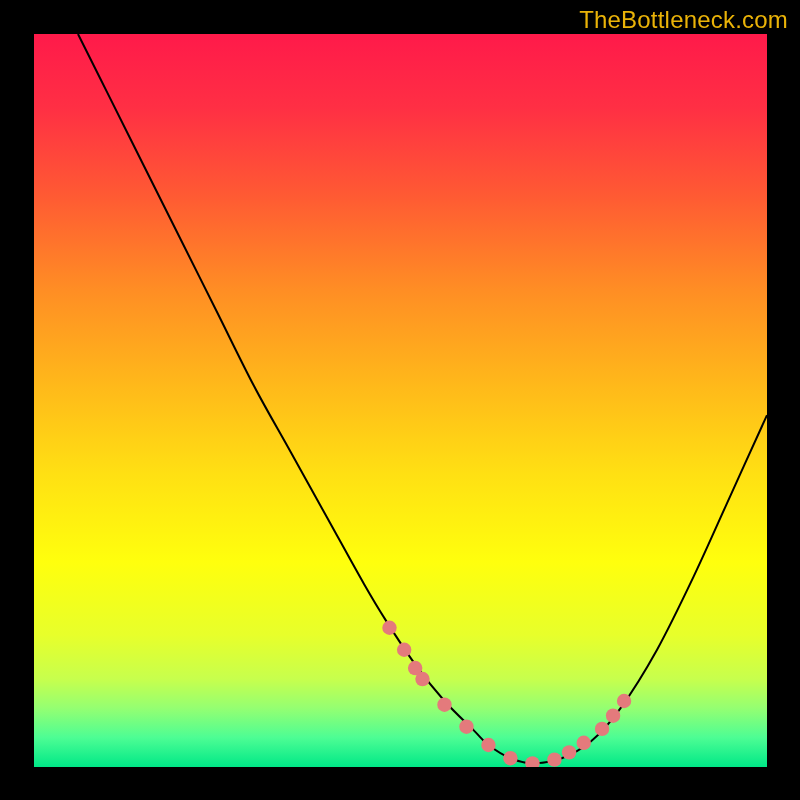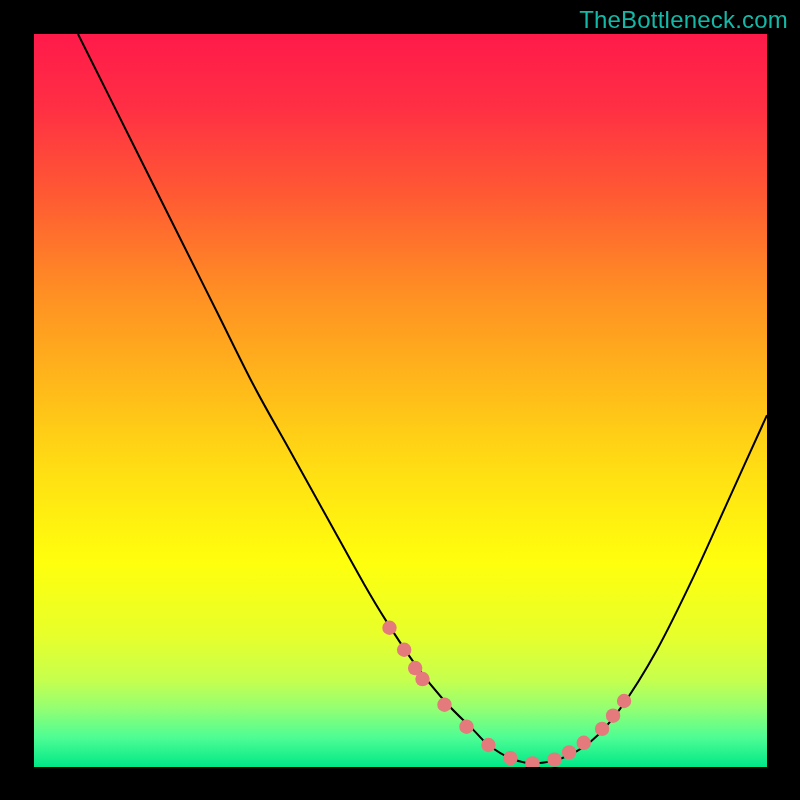--- a/index.html
+++ b/index.html
@@ -13,21 +13,21 @@
   }
   .stage {
     position: relative;
     width: 800px;
     height: 800px;
   }
   .watermark {
     position: absolute;
     top: 6px;
     right: 12px;
-    color: #14b8a6;
+    color: #eab308;
     font-size: 24px;
     font-weight: 500;
     letter-spacing: 0.2px;
     z-index: 20;
     user-select: none;
   }
   .plot-wrap {
     position: absolute;
     left: 34px;
     top: 34px;

